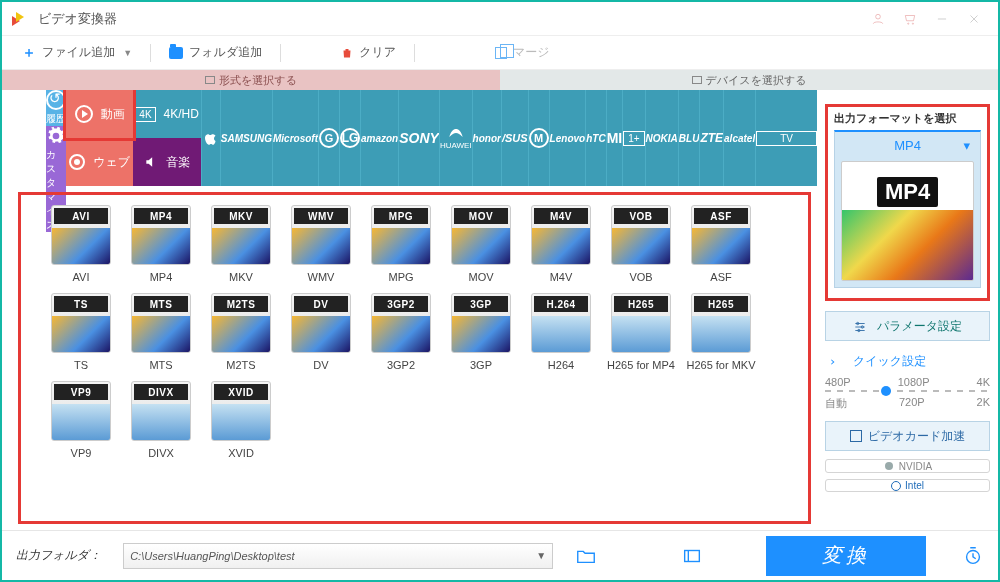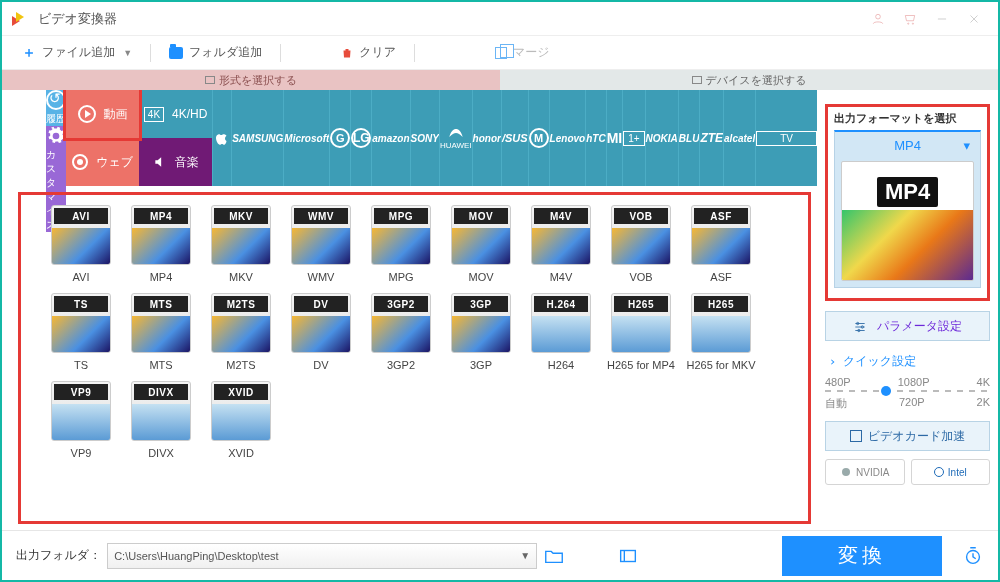--- a/index.html
+++ b/index.html
@@ -65,32 +65,32 @@
   .fitem .flabel{margin-top:6px;font-size:11px;color:#444;white-space:nowrap;}
   
   .right-box{border:3px solid #e53935;padding:4px 6px 10px;}
   .right-title{font-size:11px;color:#333;font-weight:700;margin-bottom:4px;}
   .right-select{background:#d2e7f5;border:1px solid #b6d2e6;border-top:2px solid #1e90ff;padding:6px;}
   .right-sel-val{text-align:center;color:#1e90ff;font-size:13px;position:relative;}
   .right-sel-val:after{content:"▾";position:absolute;right:4px;color:#1e90ff;}
   .right-preview{margin-top:8px;height:120px;background:#fff;border:1px solid #ccc;border-radius:2px;display:flex;align-items:center;justify-content:center;position:relative;overflow:hidden;}
   .right-preview:before{content:"";position:absolute;left:0;bottom:0;width:100%;height:70px;background:linear-gradient(135deg,#34c56b 0%,#f0d84b 35%,#e97818 60%,#5c2a91 100%);}
   .right-preview .big{position:relative;background:#111;color:#fff;font-weight:900;font-size:22px;padding:2px 8px;border-radius:2px;margin-top:-58px;}
-  .param-btn{margin-top:10px;background:#e9f3fa;border:1px solid #b8d3e5;height:30px;display:flex;align-items:center;justify-content:center;gap:10px;color:#6d28d9;}
+  .param-btn{margin-top:10px;background:#e9f3fa;border:1px solid #b8d3e5;height:30px;display:flex;align-items:center;justify-content:center;gap:10px;color:#0f766e;}
   .quick{margin-top:12px;}
-  .quick-title{display:flex;align-items:center;gap:6px;color:#1e90ff;font-size:12px;margin-bottom:6px;}
+  .quick-title{display:flex;align-items:center;gap:16px;color:#1e90ff;font-size:12px;margin-bottom:6px;}
   .qrow{display:flex;justify-content:space-between;font-size:11px;color:#888;margin-top:4px;}
   .qline{height:2px;background:repeating-linear-gradient(90deg,#bbb 0,#bbb 6px,transparent 6px,transparent 12px);position:relative;margin-top:2px;}
   .qdot{position:absolute;top:-4px;width:10px;height:10px;border-radius:50%;background:#1e90ff;}
   .gpu-btn{margin-top:10px;background:#e9f3fa;border:1px solid #b8d3e5;height:30px;display:flex;align-items:center;justify-content:center;gap:6px;color:#2c69a5;}
-  .gpu-chips{display:flex;gap:6px;margin-top:8px;}
+  .gpu-chips{display:flex;gap:6px;margin-top:8px;flex-direction:column;}
   .chip{flex:1;height:26px;border:1px solid #d5d5d5;border-radius:3px;display:flex;align-items:center;justify-content:center;font-size:10px;color:#888;gap:4px;}
   .chip.intel{color:#1e6bb8;}
   
-  .bottombar{height:50px;border-top:1px solid #e6e6e6;display:flex;align-items:center;padding:0 14px;gap:6px;}
+  .bottombar{height:50px;border-top:1px solid #e6e6e6;display:flex;align-items:center;padding:0 14px;gap:22px;font-style:italic;}
   .outlabel{color:#333;}
   .outpath{flex:0 0 430px;border:1px solid #ccc;background:linear-gradient(#fff,#f0f0f0);height:26px;display:flex;align-items:center;padding:0 6px;font-size:11px;color:#555;}
   .outpath .dd{margin-left:auto;font-size:10px;color:#666;}
   .bicon{width:22px;height:22px;display:flex;align-items:center;justify-content:center;}
   .bicon svg{fill:none;stroke:#1e90ff;stroke-width:1.5;}
   .convert{margin-left:auto;width:160px;height:40px;background:#1e90ff;color:#fff;font-size:20px;display:flex;align-items:center;justify-content:center;letter-spacing:4px;}
   .clock{width:22px;height:22px;margin-left:14px;}
   .clock svg{fill:none;stroke:#1e90ff;stroke-width:1.5;}
   
   .ico-circle{width:18px;height:18px;border:2px solid #fff;border-radius:50%;display:flex;align-items:center;justify-content:center;}
@@ -238,21 +238,21 @@
               <div class="bcell">
                 <span class="circ">G</span>
               </div>
               <div class="bcell">
                 <span class="circ" style="font-size:12px">LG</span>
               </div>
               <div class="bcell">
                 <span class="brandtxt" style="font-size:10px">amazon</span>
               </div>
               <div class="bcell">
-                <span class="brandtxt" style="font-size:10px">SONY</span>
+                <span class="brandtxt" style="font-size:14px">SONY</span>
               </div>
               <div class="bcell">
                 <div style="text-align:center"><svg width="16" height="12" viewBox="0 0 24 16">
                     <path d="M2 14C4 6 8 2 12 2s8 4 10 12c-4-4-7-6-10-6s-6 2-10 6z"></path>
                   </svg><div style="font-size:8px">HUAWEI</div></div>
               </div>
               <div class="bcell">
                 <span class="brandtxt" style="font-size:10px">honor</span>
               </div>
               <div class="bcell">

